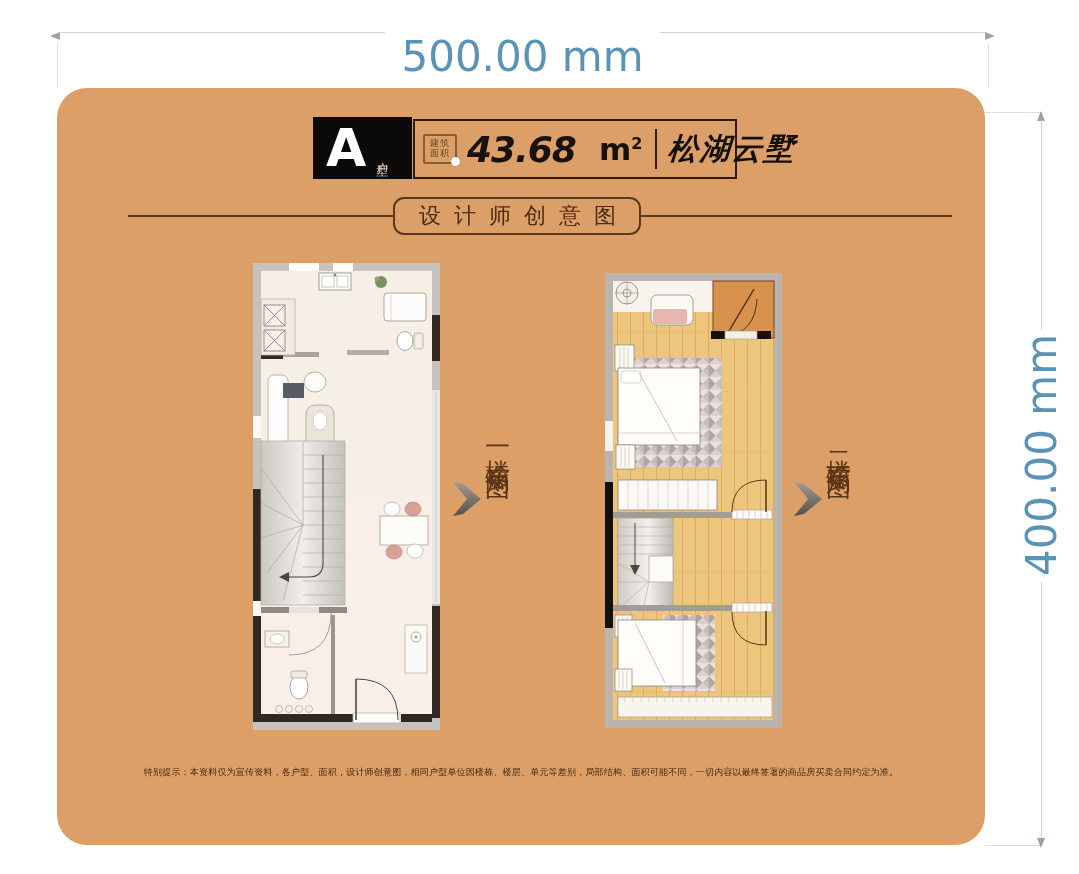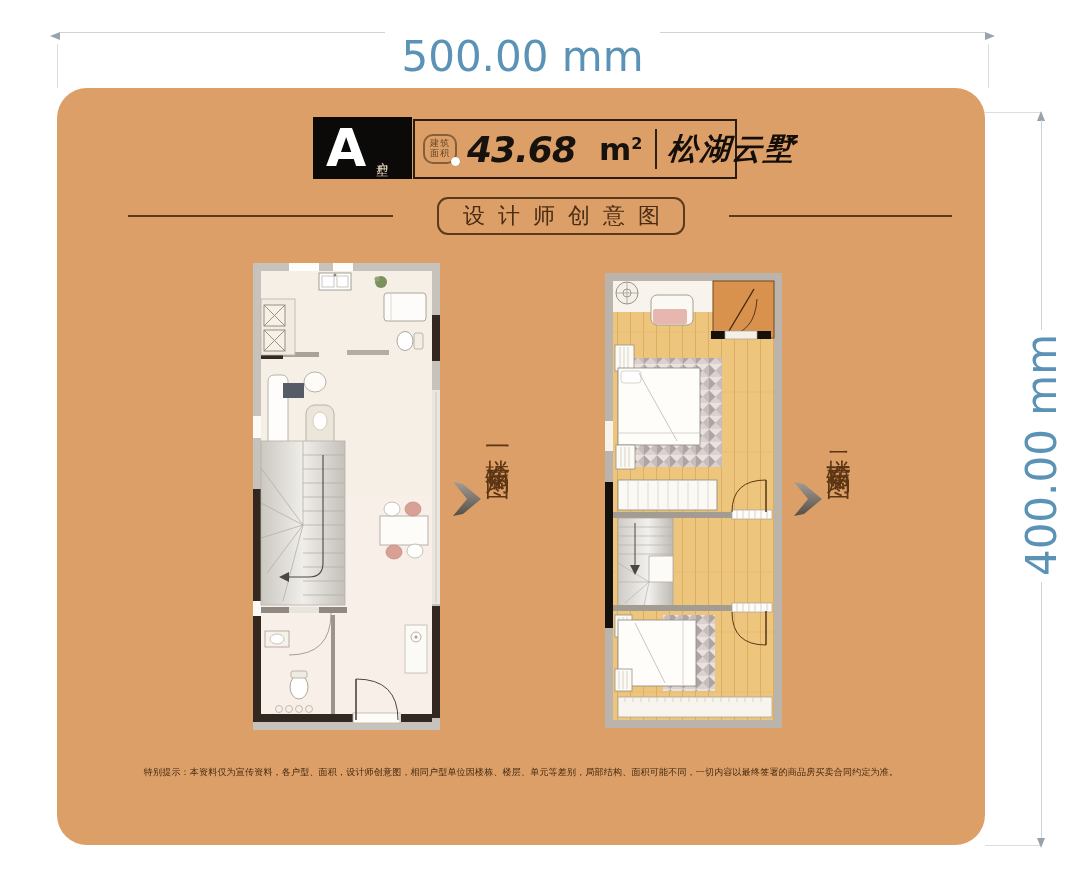--- a/index.html
+++ b/index.html
@@ -28,30 +28,30 @@
   .dim-right-text{position:absolute;left:1041px;top:455px;transform:translate(-50%,-50%) rotate(-90deg);font-size:42px;color:var(--dim-text);white-space:nowrap;}
 
   
   .card{position:absolute;left:57px;top:88px;width:928px;height:757px;background:var(--card-bg);border-radius:30px;}
 
   
   .unit-badge{position:absolute;left:256px;top:29px;width:99px;height:62px;background:var(--badge-bg);display:flex;align-items:center;padding-left:13px;box-sizing:border-box;}
   .unit-letter{font-size:52px;font-weight:bold;color:#ffffff;line-height:1;}
   .unit-type{writing-mode:vertical-rl;font-size:12px;color:#ead9bf;letter-spacing:3px;margin-left:7px;margin-top:14px;}
   .area-box{position:absolute;left:356px;top:31px;width:324px;height:60px;border:2px solid #281d10;box-sizing:border-box;display:flex;align-items:center;}
-  .stamp{position:relative;width:34px;height:30px;border:2px solid rgba(62,40,16,.55);border-radius:10px;margin-left:8px;display:flex;flex-direction:column;align-items:center;justify-content:center;color:rgba(62,40,16,.8);font-size:9px;line-height:1.1;letter-spacing:1px;box-sizing:border-box;flex:0 0 auto;}
+  .stamp{position:relative;width:34px;height:30px;border:2px solid rgba(62,40,16,.55);border-radius:2px;margin-left:8px;display:flex;flex-direction:column;align-items:center;justify-content:center;color:rgba(62,40,16,.8);font-size:9px;line-height:1.1;letter-spacing:1px;box-sizing:border-box;flex:0 0 auto;}
   .stamp .dot{position:absolute;right:-5px;bottom:-4px;width:9px;height:9px;border-radius:50%;background:#fff;box-shadow:0 0 1px rgba(0,0,0,.4);}
   .area-value{font-size:36px;font-weight:700;color:#17120d;margin-left:10px;letter-spacing:-1px;white-space:nowrap;font-style:italic;}
   .area-unit{font-size:31px;font-weight:700;color:#17120d;margin-left:23px;}
   .area-unit sup{font-size:16px;}
   .vdiv{width:2px;height:40px;background:#2a2014;margin:0 11px 0 13px;flex:0 0 auto;}
   .project-name{font-family:"DejaVu Serif","Liberation Serif",serif;font-style:italic;font-weight:700;font-size:30px;color:#140e08;letter-spacing:2px;transform:skewX(-4deg);white-space:nowrap;}
 
   
-  .title-row{position:absolute;left:71px;top:109px;width:824px;height:38px;display:flex;align-items:center;gap:44px;}
+  .title-row{position:absolute;left:71px;top:109px;width:824px;height:38px;display:flex;align-items:center;}
   .hline{height:2px;background:#5a3a1e;}
   .hline.l{width:265px;}
   .hline.r{flex:1;}
   .pill{height:38px;border:2px solid #5a3a1e;border-radius:11px;display:flex;align-items:center;justify-content:center;padding:0 10px 0 24px;letter-spacing:13px;font-size:22px;color:var(--brown);box-sizing:border-box;white-space:nowrap;}
 
   
   .plan{position:absolute;}
   .plan.first{left:196px;top:175px;width:187px;height:467px;}
   .plan.second{left:548px;top:185px;width:177px;height:455px;}
 

